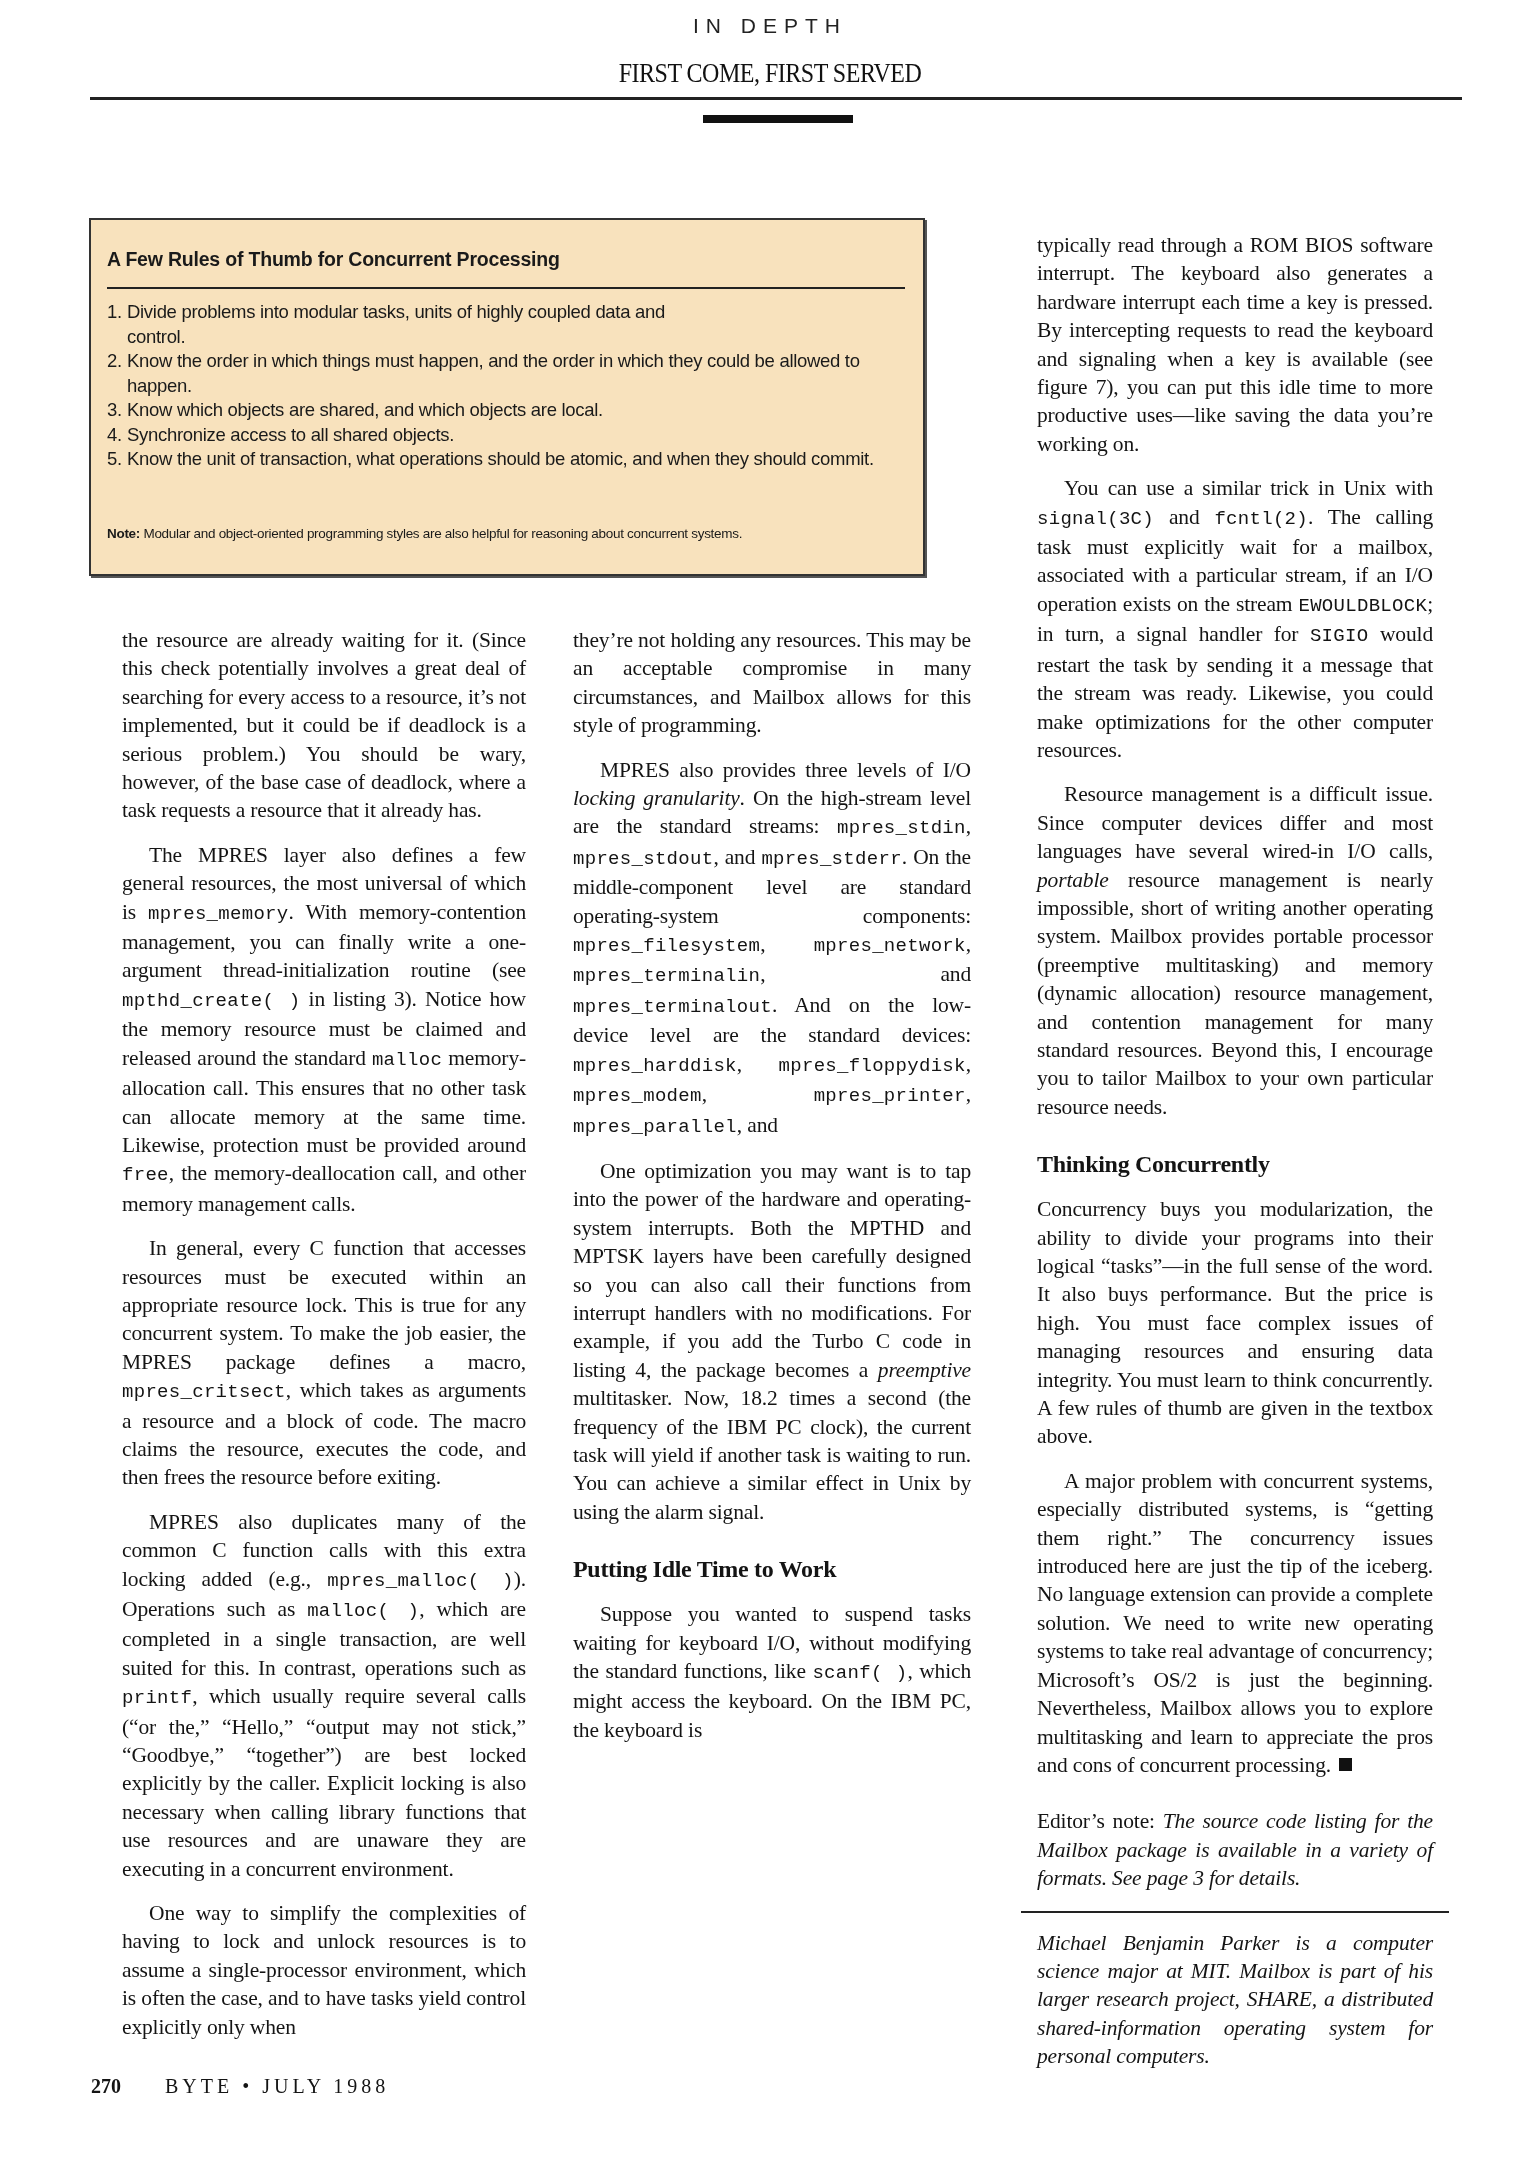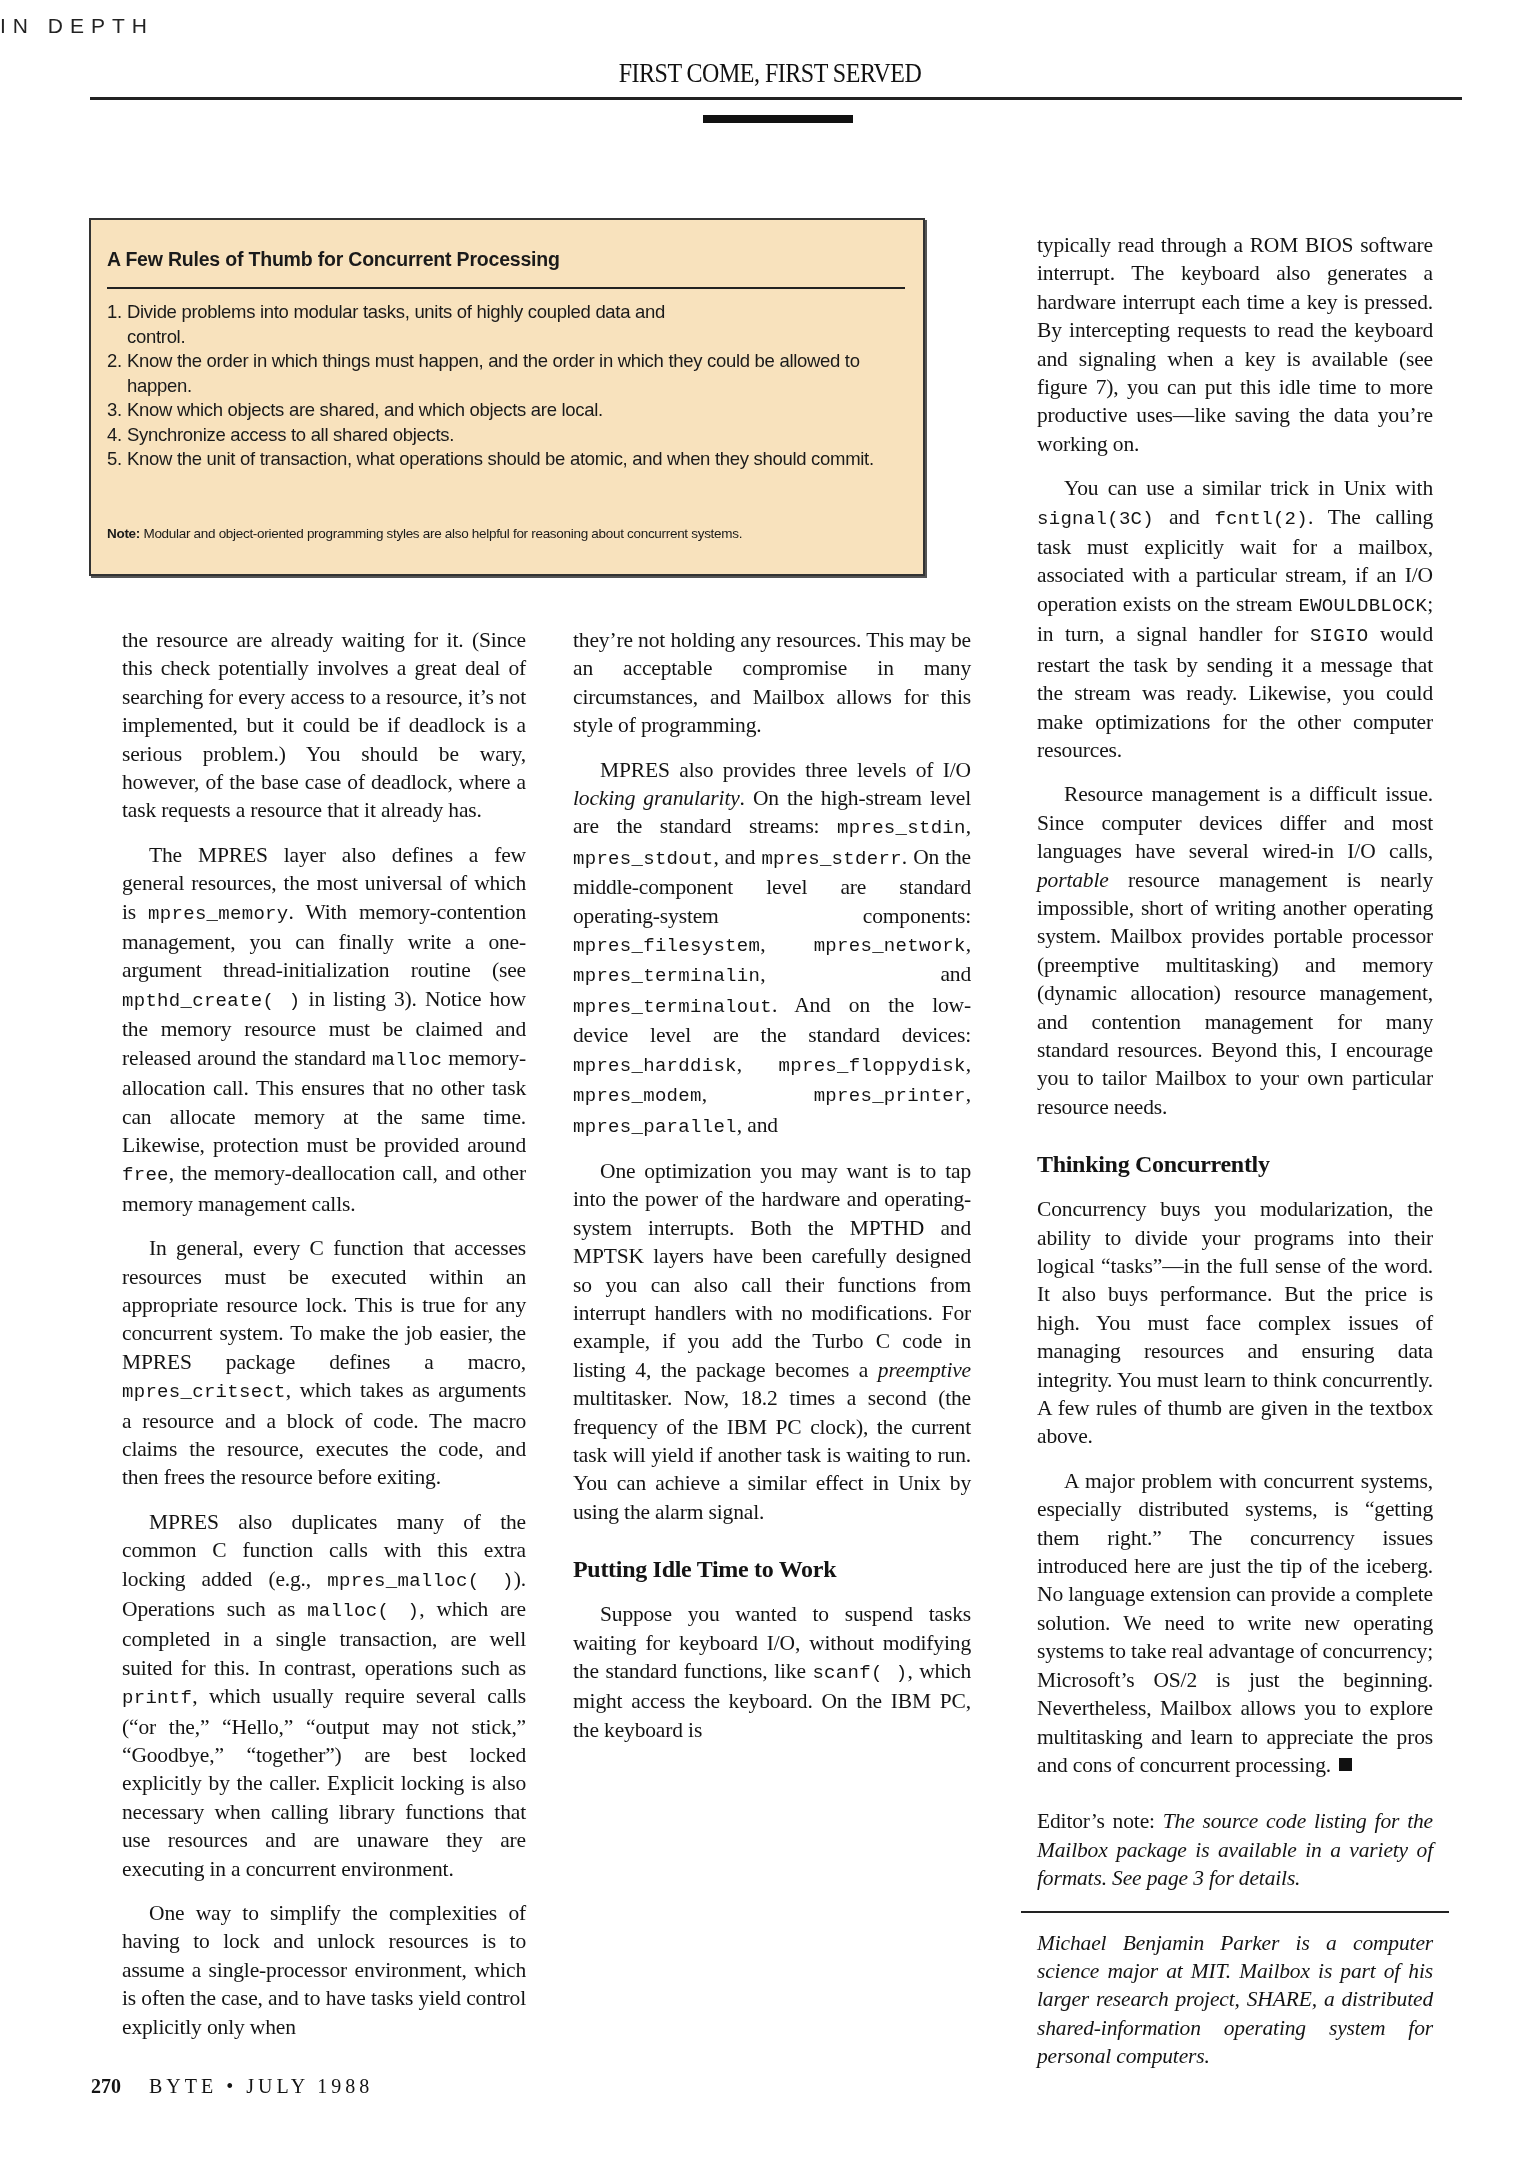--- a/index.html
+++ b/index.html
@@ -1,18 +1,18 @@
 <!DOCTYPE html>
 <html><head>
 <meta charset="utf-8">
 <style>
   html, body { margin: 0; padding: 0; background: #ffffff; }
   body { width: 1540px; height: 2160px; position: relative; overflow: hidden; color: #141414;
          font-family: "Liberation Serif", serif; }
-  .running-head { position: absolute; left: 0; width: 1540px; top: 14px; text-align: left;
+  .running-head { position: absolute; left: 0; width: 1540px; top: 14px; text-align: center;
                   font-family: "Liberation Sans", sans-serif; font-size: 21px; letter-spacing: 7px; color: #222; }
   .running-title { position: absolute; left: 0; width: 1540px; top: 60px; text-align: center;
                    font-family: "Liberation Serif", serif; font-size: 24px; letter-spacing: -0.5px; color: #111; transform: scaleY(1.15); }
   .head-rule { position: absolute; left: 90px; width: 1372px; top: 97px; height: 3px; background: #222; }
   .head-bar { position: absolute; left: 703px; width: 150px; top: 115px; height: 8px; background: #111; }
 
   .rules-box { position: absolute; left: 89px; top: 218px; width: 836px; height: 358px;
                background: #f8e2bd; border: 2px solid #333; box-shadow: 2px 2px 0 #555; box-sizing: border-box;
                font-family: "Liberation Sans", sans-serif; color: #1a1a1a; }
   .rules-title { position: absolute; left: 16px; top: 28px; font-size: 19.5px; font-weight: bold; letter-spacing: -0.2px; }
@@ -32,21 +32,21 @@
   .col1 { left: 106px; top: 610px; width: 436px; }
   .col2 { left: 557px; top: 610px; width: 430px; }
   .col3 { left: 1021px; top: 215px; width: 428px; }
   code { font-family: "Liberation Mono", monospace; font-size: 19px; letter-spacing: 0.3px; }
   .sect-head { font-weight: bold; font-size: 24px; line-height: 30px; margin-top: 28px !important; letter-spacing: -0.3px; }
   .editor-note { margin-top: 28px !important; }
   .bio-rule { height: 2px; background: #222; margin: 18px 0 10px 0; }
   .endmark { display: inline-block; width: 13px; height: 13px; background: #111; margin-left: 8px; vertical-align: 1px; }
 
   .folio { position: absolute; left: 91px; top: 2075px; font-size: 20px; }
-  .folio .pg { font-weight: bold; margin-right: 28px; }
+  .folio .pg { font-weight: bold; margin-right: 44px; }
   .folio .mag { letter-spacing: 4px; }
 </style>
 </head>
 <body>
 
 <div class="running-head">IN DEPTH</div>
 <div class="running-title">FIRST COME, FIRST SERVED</div>
 <div class="head-rule"></div>
 <div class="head-bar"></div>
 

